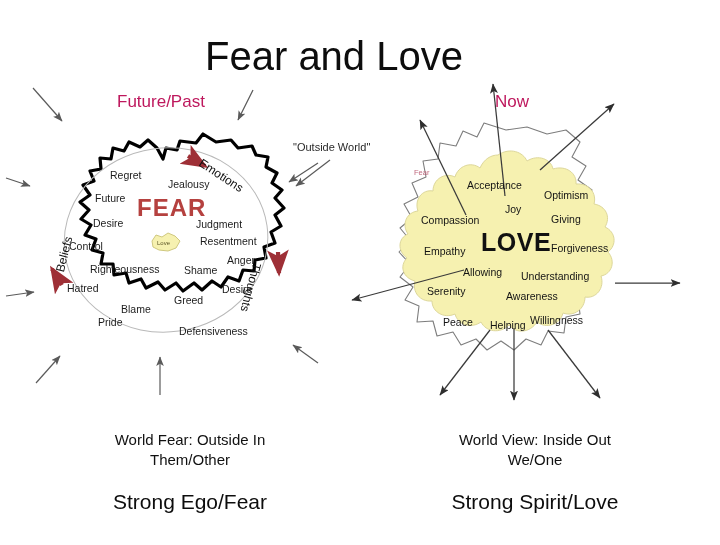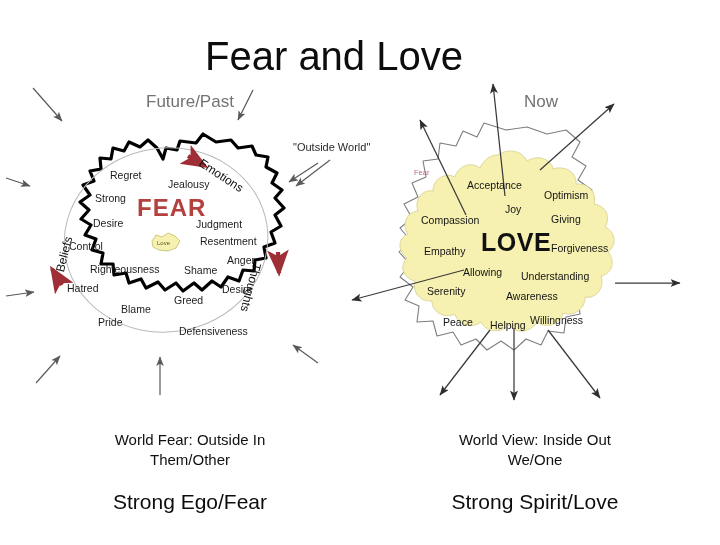--- a/index.html
+++ b/index.html
@@ -13,21 +13,21 @@
   svg.layer{position:absolute;left:0;top:0;width:720px;height:545px;overflow:visible;}
   .txt{position:absolute;white-space:nowrap;}
 
   
   #page-title{
     left:0;top:22px;width:668px;text-align:center;
     font-size:40px;letter-spacing:0px;color:#0d0d0d;margin-top:12px;
   }
 
   
-  .section-head{font-size:17px;color:#737373;margin-left:29px;}
+  .section-head{font-size:17px;color:#be185d;}
   .outside-world{font-size:11px;color:#2a2a2a;}
 
   
   .caption-wv{font-size:15px;color:#111;text-align:center;line-height:1.28;}
   .caption-strong{font-size:21px;color:#0d0d0d;text-align:center;}
 
   
   .fear-word{font-size:24px;font-weight:bold;color:#b5413f;letter-spacing:1px;}
   .love-word{font-size:25px;font-weight:bold;color:#111111;letter-spacing:0.5px;}
   .tiny-love{font-size:6px;color:#5b5526;}
@@ -169,21 +169,21 @@
 
   <div class="txt ring-label" style="left:204px;top:156px;transform:rotate(33deg);transform-origin:left top;">Emotions</div>
 
   <div class="txt ring-label" style="left:264px;top:265px;transform:rotate(105deg);transform-origin:left top;">Thoughts</div>
 
   <div class="txt ring-label" style="left:53px;top:270px;transform:rotate(-76deg);transform-origin:left top;">Beliefs</div>
 
   <div id="left-words">
       <div class="txt word" style="left: 110px; top: 169px;">Regret</div>
       <div class="txt word" style="left: 168px; top: 178px;">Jealousy</div>
-      <div class="txt word" style="left: 95px; top: 192px;">Strong</div>
+      <div class="txt word" style="left: 95px; top: 192px;">Future</div>
       <div class="txt word" style="left: 93px; top: 217px;">Desire</div>
       <div class="txt word" style="left: 196px; top: 218px;">Judgment</div>
       <div class="txt word" style="left: 69px; top: 240px;">Control</div>
       <div class="txt word" style="left: 200px; top: 235px;">Resentment</div>
       <div class="txt word" style="left: 90px; top: 263px;">Righteousness</div>
       <div class="txt word" style="left: 184px; top: 264px;">Shame</div>
       <div class="txt word" style="left: 227px; top: 254px;">Anger</div>
       <div class="txt word" style="left: 67px; top: 282px;">Hatred</div>
       <div class="txt word" style="left: 222px; top: 283px;">Desire</div>
       <div class="txt word" style="left: 174px; top: 294px;">Greed</div>

